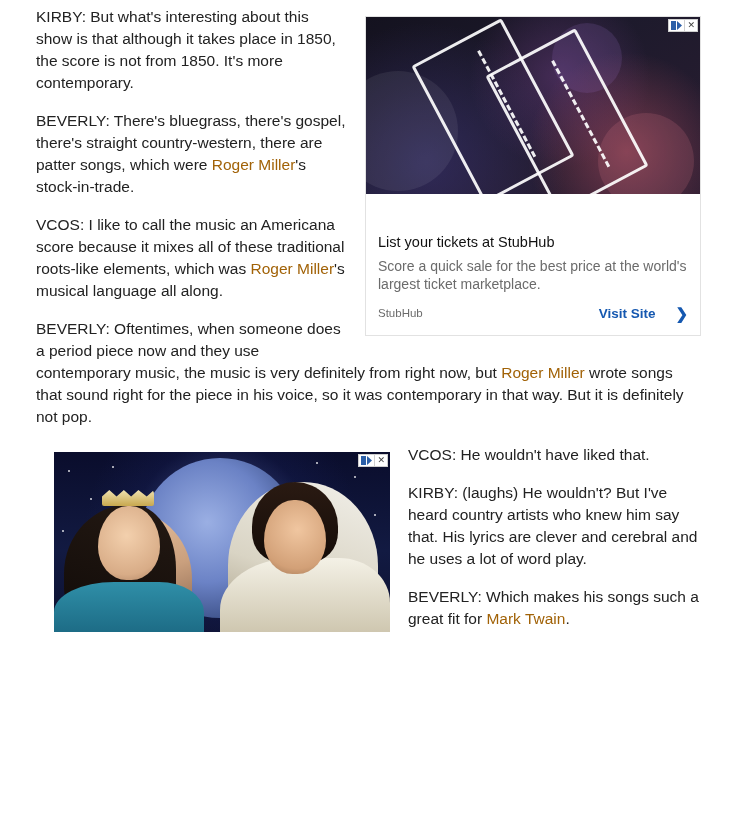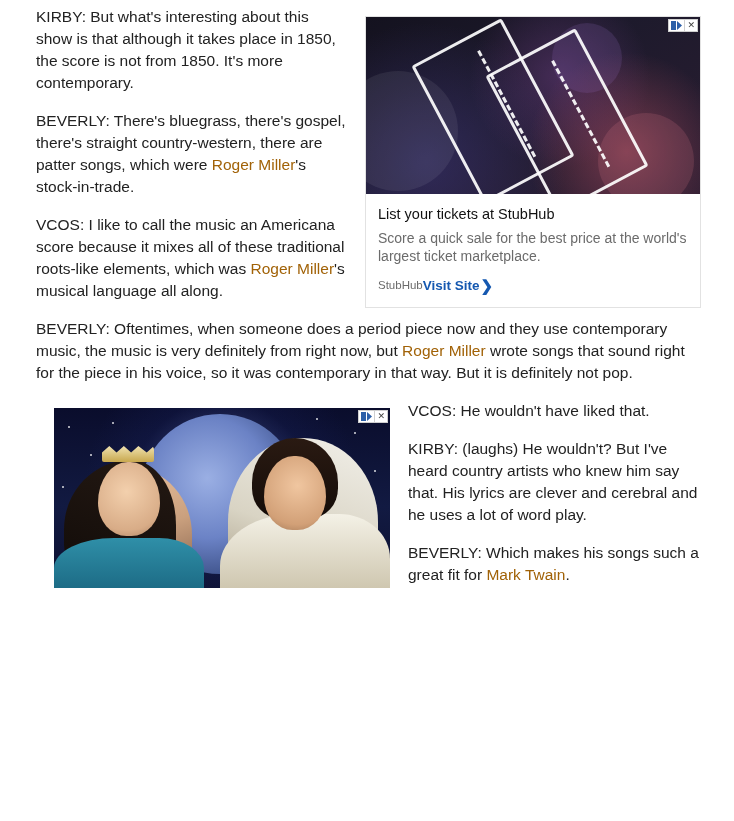--- a/index.html
+++ b/index.html
@@ -126,49 +126,51 @@
   }
   .ticket-a .dashes { left: 62px; }
   .ticket-b .dashes { left: 62px; }
   .bokeh {
     position: absolute;
     border-radius: 50%;
     background: rgba(255,255,255,0.07);
   }
   .ad-body {
     padding: 10px 12px 8px 12px;
+    margin-top: 28px;
   }
   .ad-headline {
     font-size: 14.5px;
     color: #111111;
     margin: 0 0 4px 0;
     font-weight: 400;
   }
   .ad-desc {
     font-size: 14px;
     line-height: 1.32;
     color: #6b6b6b;
     margin: 0 0 10px 0;
   }
   .ad-footer {
     display: flex;
     align-items: center;
+    justify-content: space-between;
     padding: 0 0 4px 0;
   }
   .ad-advertiser {
     font-size: 11.5px;
     color: #6b6b6b;
   }
   .ad-cta {
     font-size: 13.5px;
     color: #1558b0;
     font-weight: bold;
     display: flex;
     align-items: center;
-    gap: 1px;
+    gap: 20px;
     cursor: pointer;
   }
   .ad-cta .chev {
     font-size: 15px;
     font-weight: bold;
     line-height: 1;
   }
 
   
   .ad-bottom {

